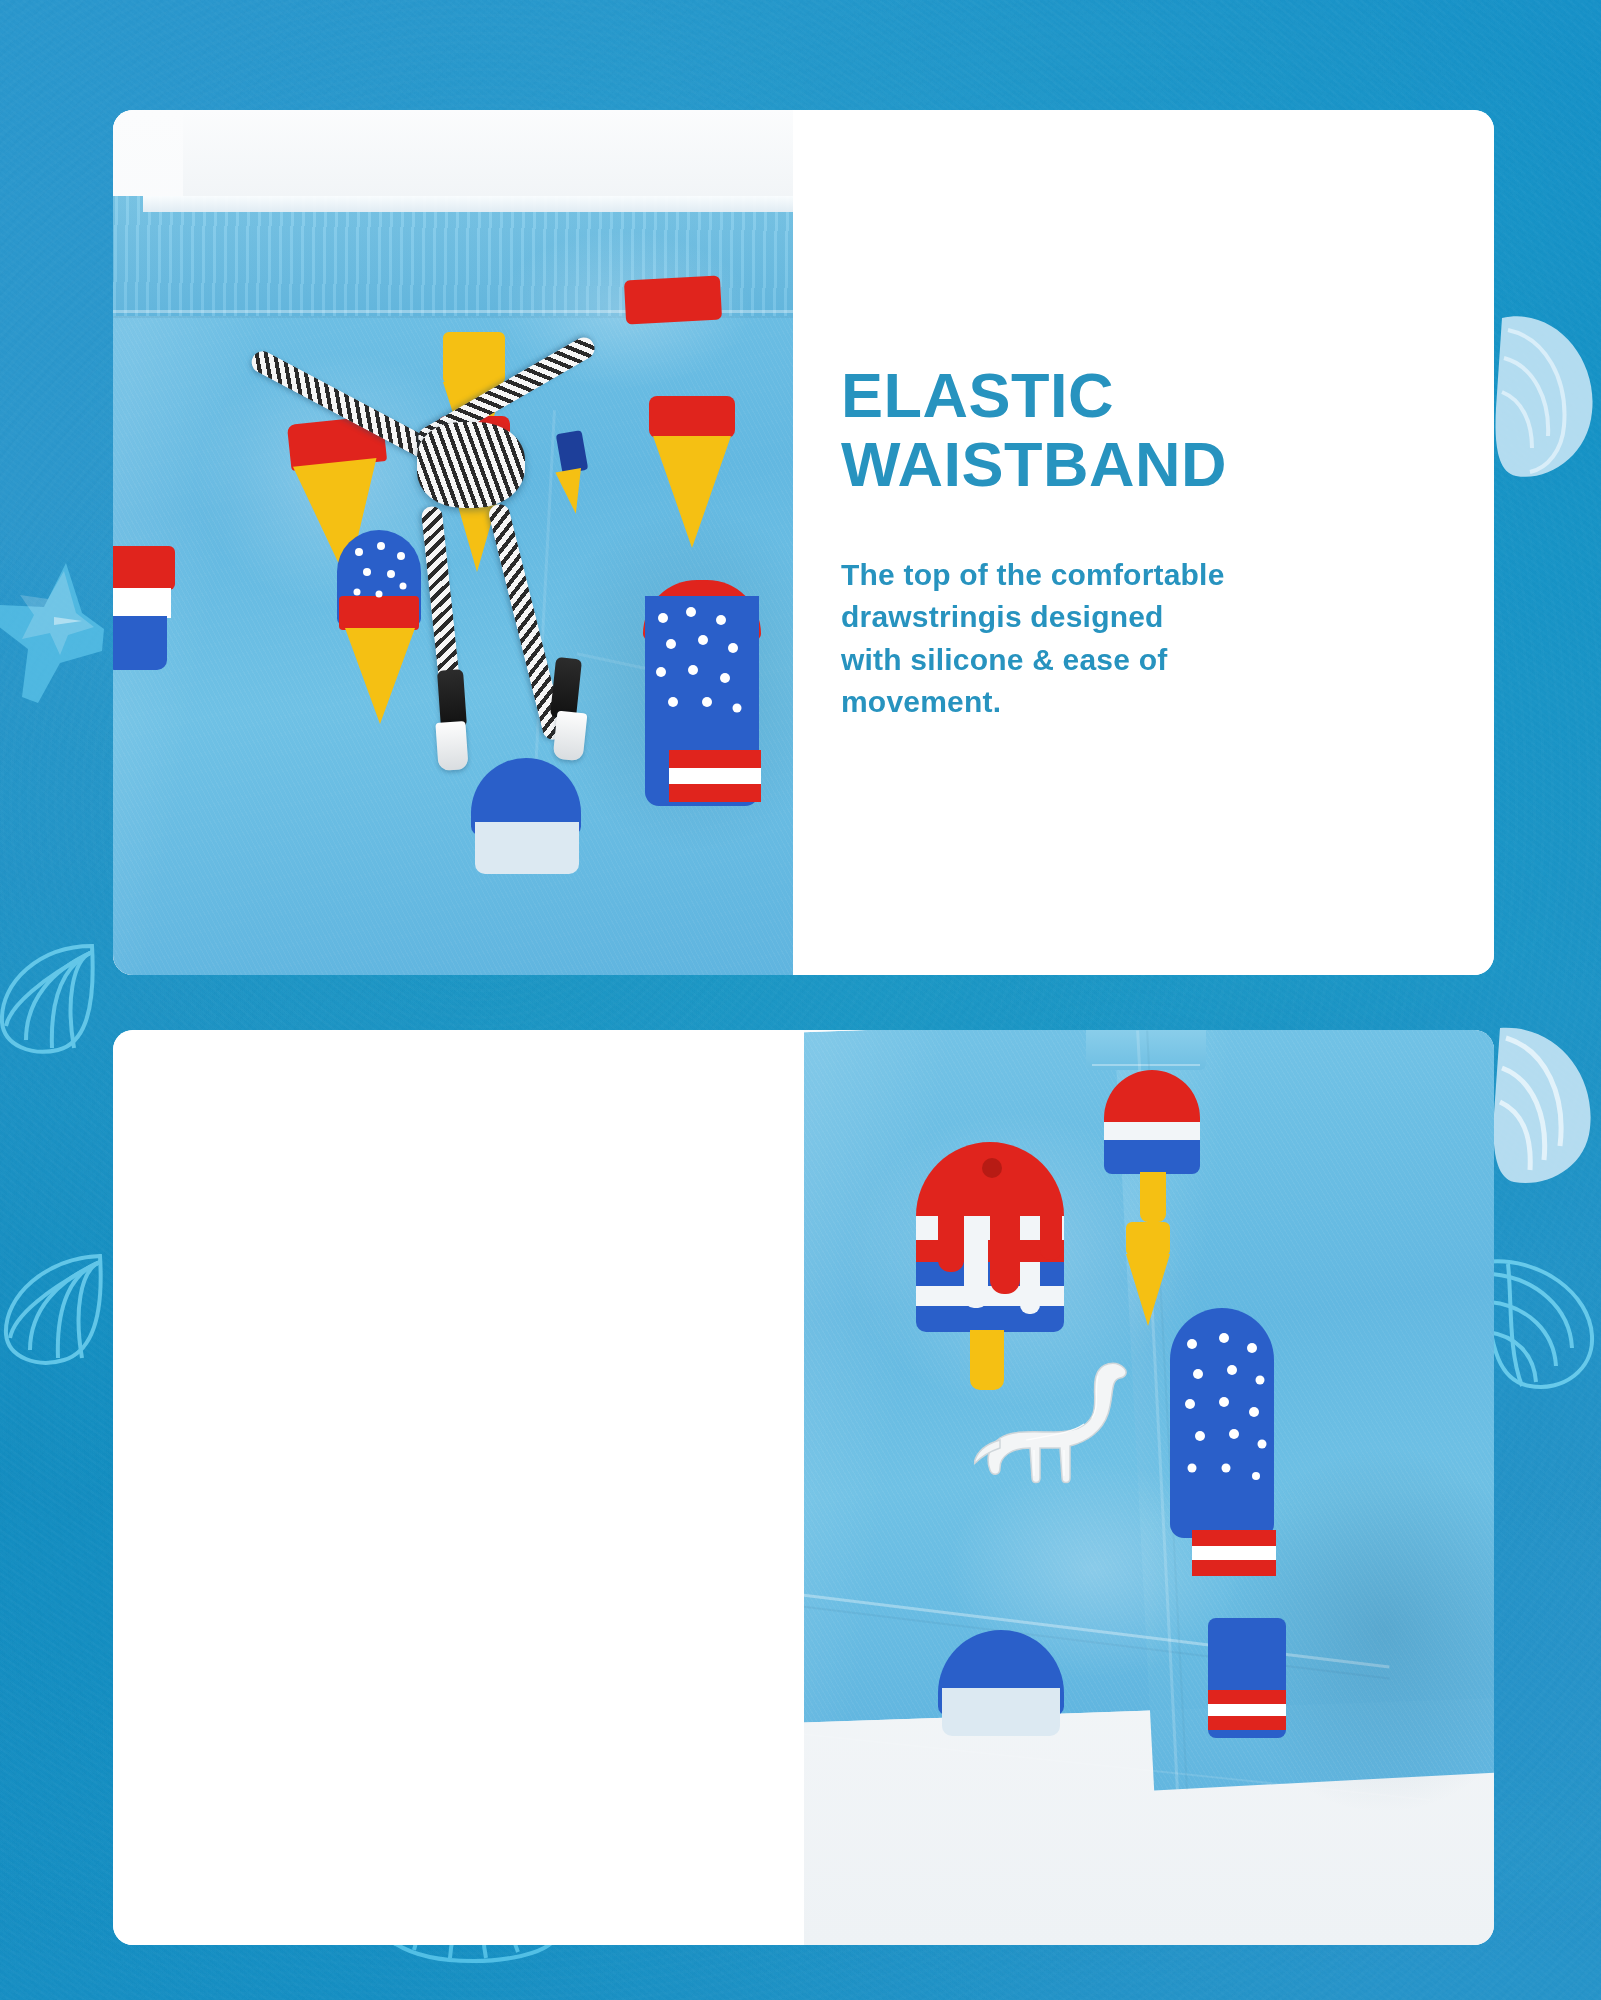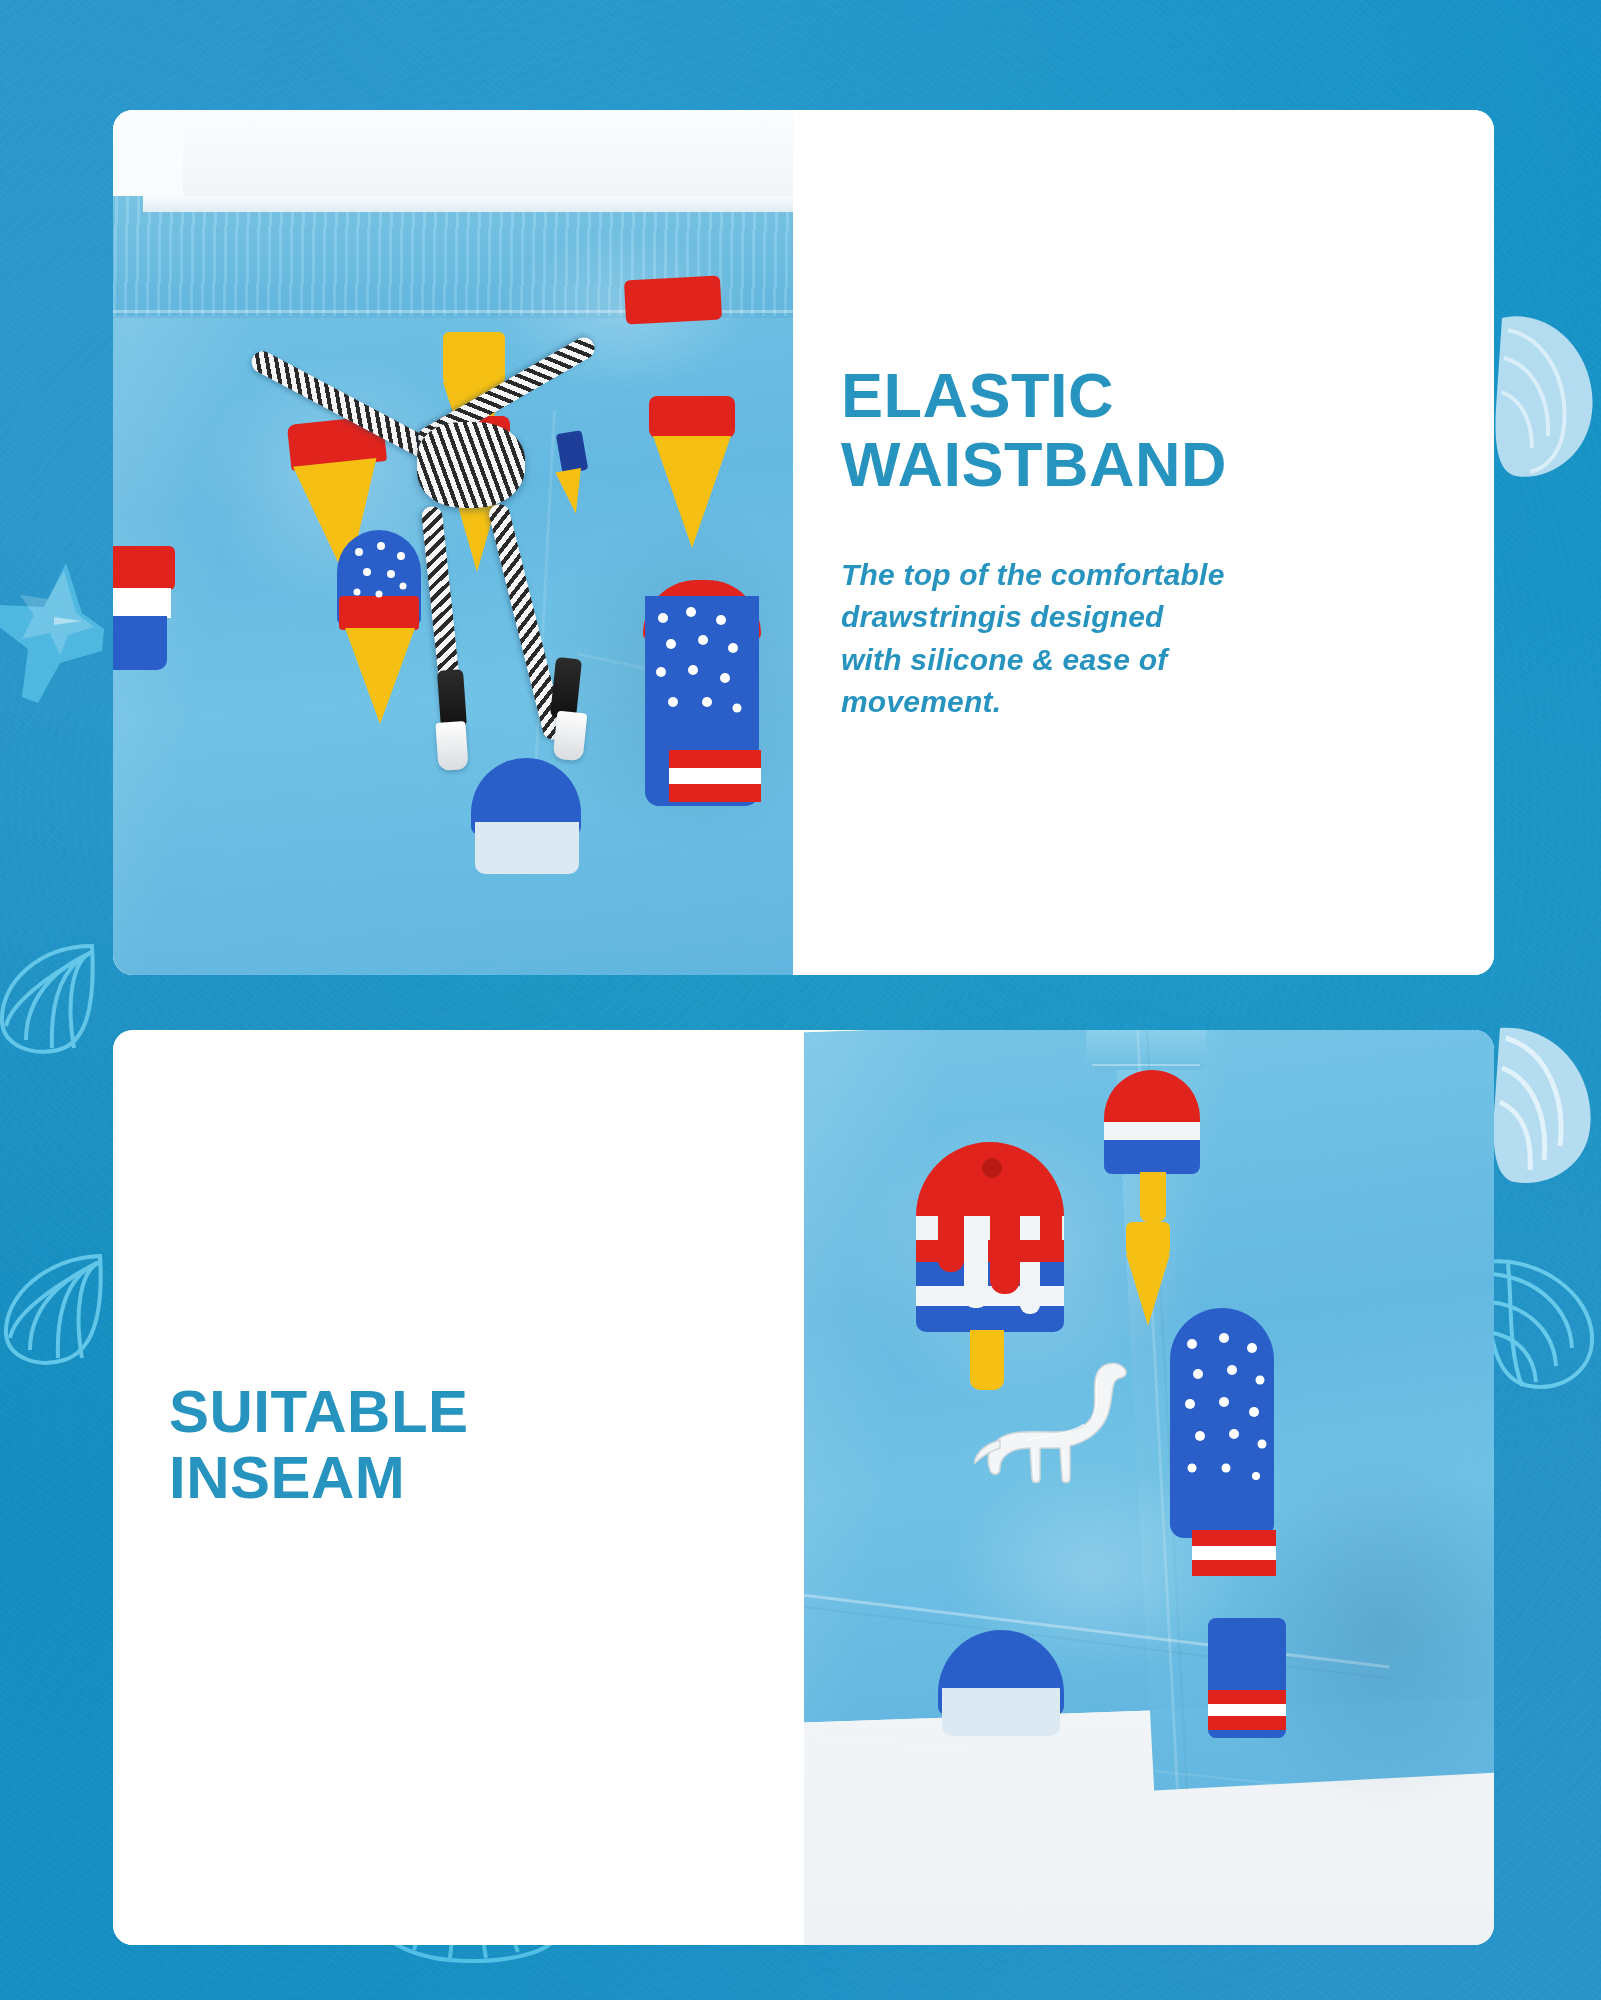--- a/index.html
+++ b/index.html
@@ -77,21 +77,20 @@
     white-space:pre-line;
   }
   .body{
     color:#2793bf;
     font-size:30px;
     line-height:1.42;
     font-weight:bold;
     letter-spacing:.2px;
     margin:0;
     white-space:pre-line;
-    font-style:italic;
   }
   #card-bottom .headline{font-size:60px;margin-bottom:86px;}
 
   
   .fabric{position:absolute;inset:0;}
   .swim{
     position:absolute;
     background:
       linear-gradient(100deg, rgba(255,255,255,.10) 0 8%, transparent 22%),
       linear-gradient(175deg,#74c3e6 0%,#63b8e1 38%,#6fc1e5 62%,#5fb4df 100%);
@@ -437,16 +436,14 @@
           <path d="M60 98 L60 124"></path>
             <path d="M90 98 L90 124"></path>
         </g>
       </svg>
 
       <div class="seam" style="left:-30px;top:700px;width:660px;height:2px;opacity:.35;transform:rotate(6deg);transform-origin:left center;"></div>
     </div>
   </div>
 
   <div class="textcol">
-    <h2 class="headline">SUITABLE
-INSEAM</h2>
   </div>
 </div>
 
 </body></html>

